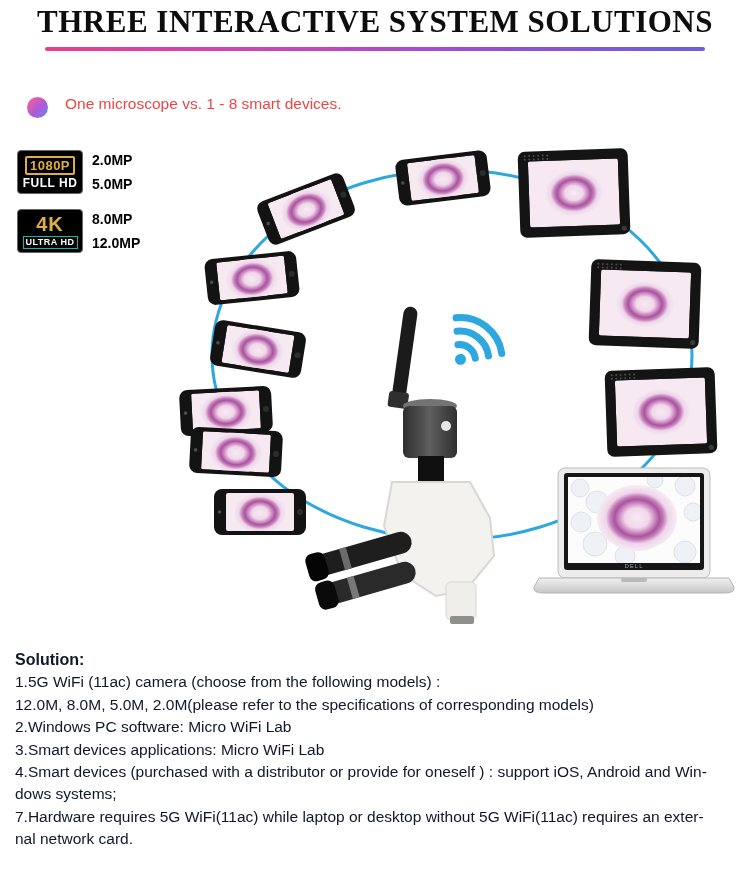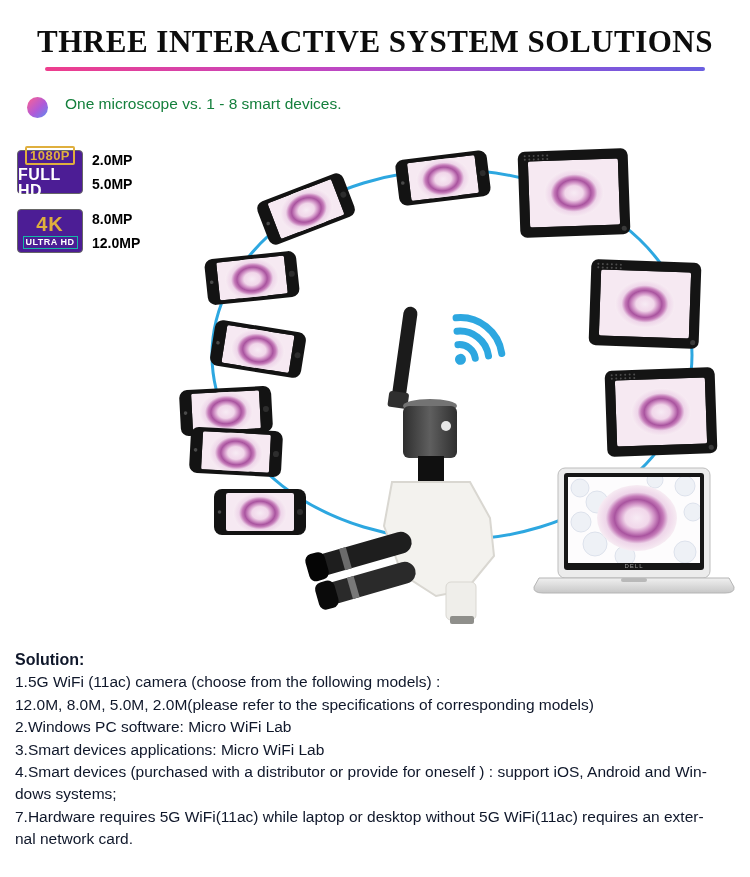--- a/index.html
+++ b/index.html
@@ -2,47 +2,47 @@
 <html><head>
 <meta charset="utf-8">
 <style>
   * { box-sizing: border-box; }
   html,body { margin:0; padding:0; background:#ffffff; }
   .page {
     position:relative; width:750px; height:877px; background:#fff;
     font-family:"Liberation Sans","DejaVu Sans",sans-serif; color:#111; overflow:hidden;
   }
   
-  .header { padding-top:24px; text-align:center; }
+  .header { padding-top:4px; text-align:center; }
   .title {
     margin:0; font-family:"Liberation Serif","DejaVu Serif",serif;
     font-size:31px; font-weight:700; letter-spacing:0.5px; color:#0d0d0d; white-space:nowrap;
   }
   .title-rule {
     width:660px; height:4px; margin:7px auto 0; border-radius:2px;
     background:linear-gradient(90deg,#ee3e8d 0%,#c446c0 40%,#8c52d8 75%,#6a5fe0 100%);
   }
   
   .intro { position:absolute; left:27px; top:93px; display:flex; gap:17px; }
   .bullet {
     width:21px; height:21px; border-radius:50%; margin-top:4px; flex:0 0 auto;
     background:linear-gradient(135deg,#f0609e 10%,#b05ad8 55%,#5a8df0 100%);
   }
-  .intro-lines { font-size:15.5px; line-height:22px; color:#15803d; }
+  .intro-lines { font-size:15.5px; line-height:22px; color:#ef4444; }
   
   .badges { position:absolute; left:17px; top:150px; }
   .badge-row { display:flex; gap:9px; margin-bottom:15px; align-items:stretch; }
   .badge {
-    width:66px; height:44px; background:#4c1d95; border:1px solid #666; border-radius:4px;
+    width:66px; height:44px; background:#000000; border:1px solid #666; border-radius:4px;
     display:flex; flex-direction:column; align-items:center; justify-content:center;
   }
   .badge-main { color:#dfaf3e; font-weight:700; line-height:1; }
   .badge-1080 .badge-main { font-size:13px; border:2px solid #dfaf3e; border-radius:2px; padding:1px 3px; letter-spacing:0.5px; }
   .badge-4k  .badge-main { font-size:20px; letter-spacing:1px; }
-  .badge-sub { color:#fff; font-weight:700; font-size:16px; letter-spacing:0.5px; margin-top:2px; line-height:1; }
+  .badge-sub { color:#fff; font-weight:700; font-size:12px; letter-spacing:0.5px; margin-top:2px; line-height:1; }
   .badge-4k .badge-sub { border:1px solid #14b8a6; padding:1px 2px; font-size:9px; }
   .mp-col { display:flex; flex-direction:column; justify-content:space-between; padding:2px 0; font-size:14px; font-weight:700; color:#000; }
   
   .diagram { position:absolute; left:0; top:140px; }
   
   .solution { position:absolute; left:15px; top:649px; width:726px; font-size:15.5px; line-height:22.4px; color:#0f172a; }
   .sol-heading { font-weight:700; font-size:16px; }
 </style>
 </head>
 <body>

